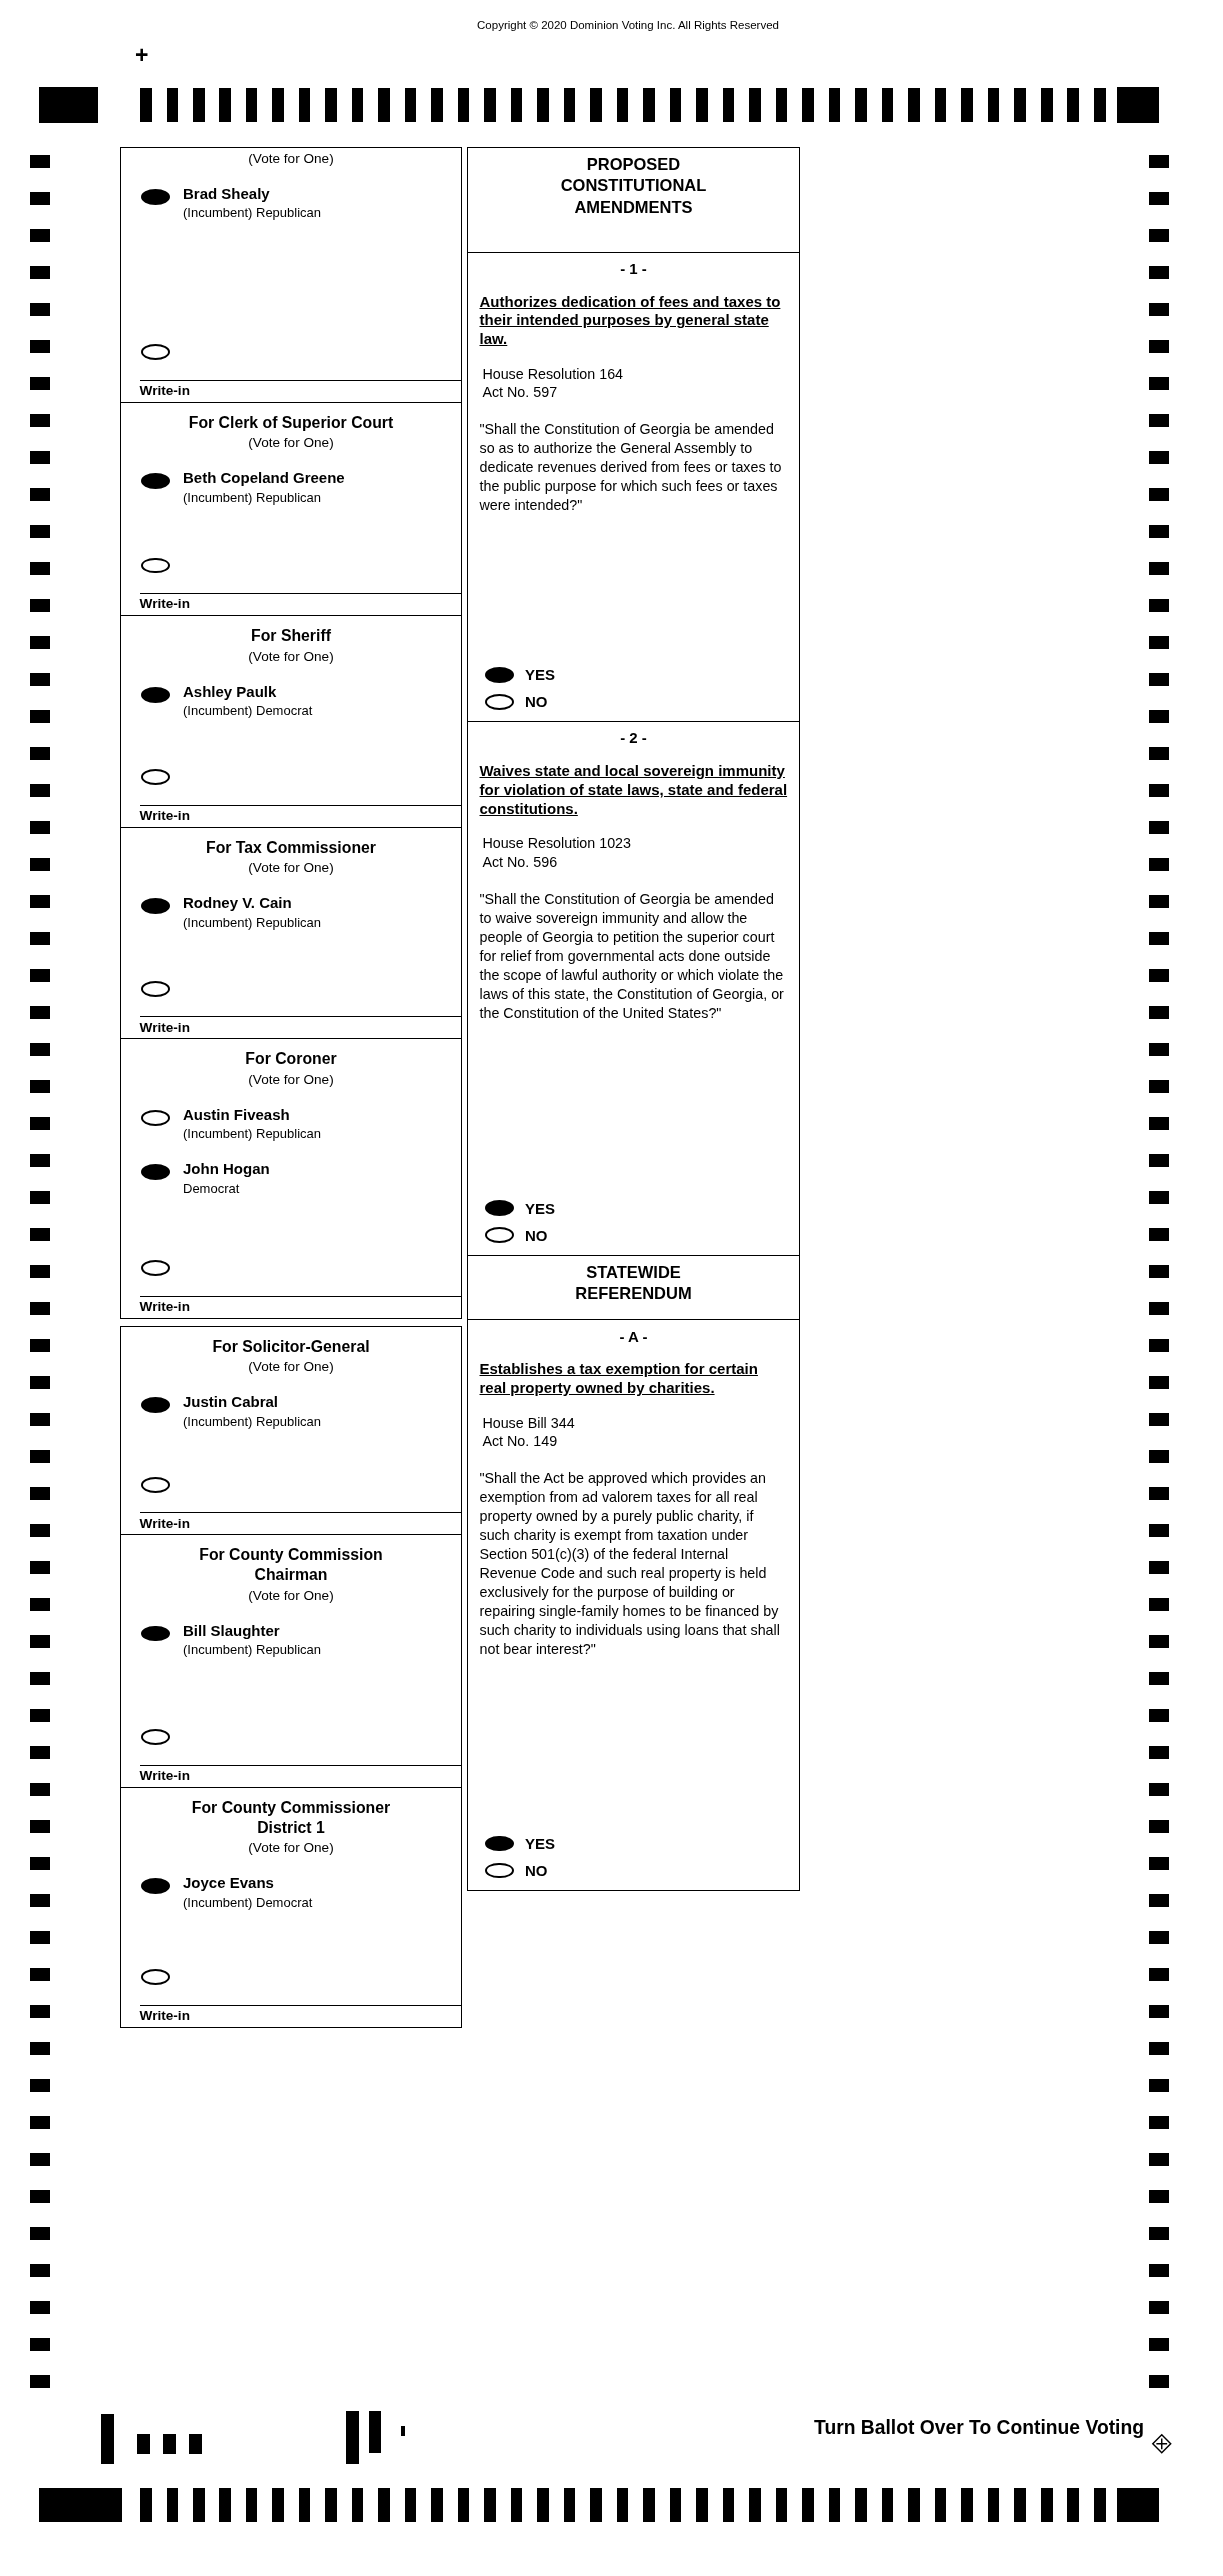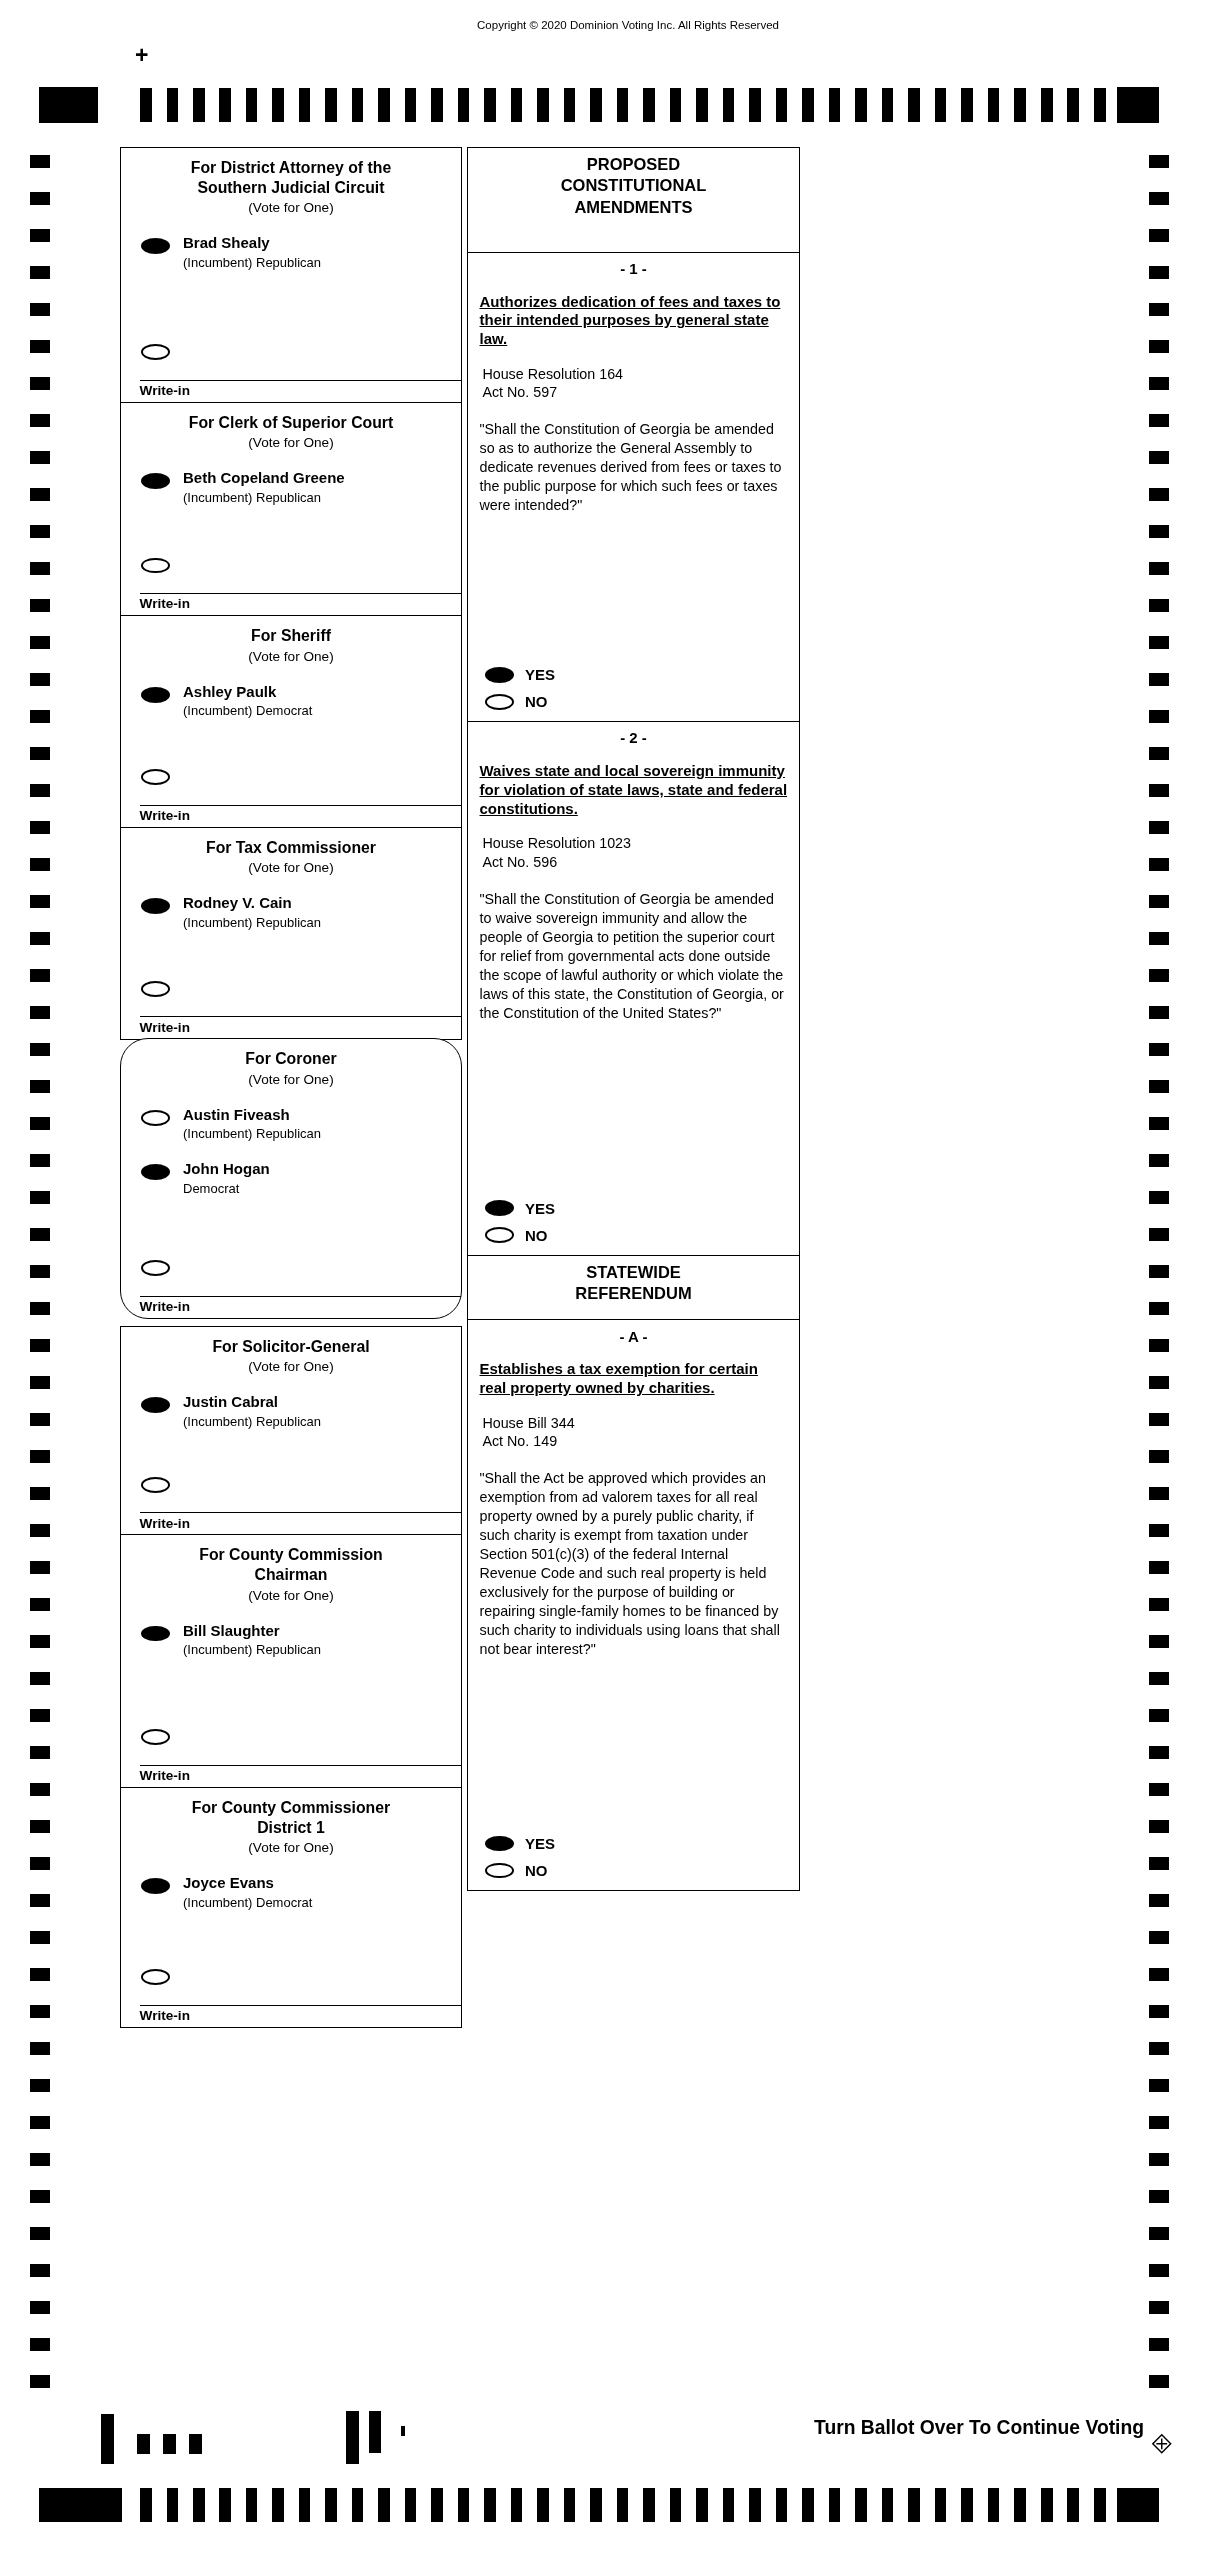--- a/index.html
+++ b/index.html
@@ -37,21 +37,21 @@
   .contest {
     border:1.4px solid #000; background:#fff;
     display:flex; flex-direction:column;
     padding-bottom:2.9px;
   }
   .contest:not(:first-child) { margin-top:-1.4px; }
   .contest:nth-child(1){ min-height:256px; }
   .contest:nth-child(2){ min-height:215px; }
   .contest:nth-child(3){ min-height:213px; }
   .contest:nth-child(4){ min-height:213px; }
-  .contest:nth-child(5){ min-height:281px;border-radius:28px; }
+  .contest:nth-child(5){ min-height:281px; }
   .contest:nth-child(6){ min-height:210px; margin-top:6.4px; }
   .contest:nth-child(7){ min-height:254px; }
   .contest:nth-child(8){ min-height:241px; }
 
   .c-title {
     font-weight:bold; font-size:15.8px; line-height:1.25;
     text-align:center; white-space:pre-line; margin-top:10px; padding:0 7.2px;
   }
   .c-votefor { font-size:13.6px; text-align:center; margin-top:2.9px; }
 
@@ -125,22 +125,20 @@
 <div class="blk" style="left:101px;top:2414px;width:13px;height:50px;"></div>
 <div class="blk" style="left:137px;top:2434px;width:13px;height:20px;"></div>
 <div class="blk" style="left:163px;top:2434px;width:13px;height:20px;"></div>
 <div class="blk" style="left:189px;top:2434px;width:13px;height:20px;"></div>
 <div class="blk" style="left:346px;top:2411px;width:13px;height:53px;"></div>
 <div class="blk" style="left:369px;top:2411px;width:11.5px;height:42px;"></div>
 <div class="blk" style="left:401px;top:2426px;width:4.3px;height:10px;"></div>
 
 <div class="contest-col">
     <section class="contest">
-    <div class="c-title">For District Attorney of the
-Southern Judicial Circuit</div>
     <div class="c-votefor">(Vote for One)</div>
     <div>
         <div class="cand-row">
     <span class="oval filled"></span>
     <div>
       <div class="cand-name">Brad Shealy</div>
       <div class="cand-detail"><span class="q">(Incumbent)</span> <span>Republican</span></div>
     </div>
   </div>
       </div>

